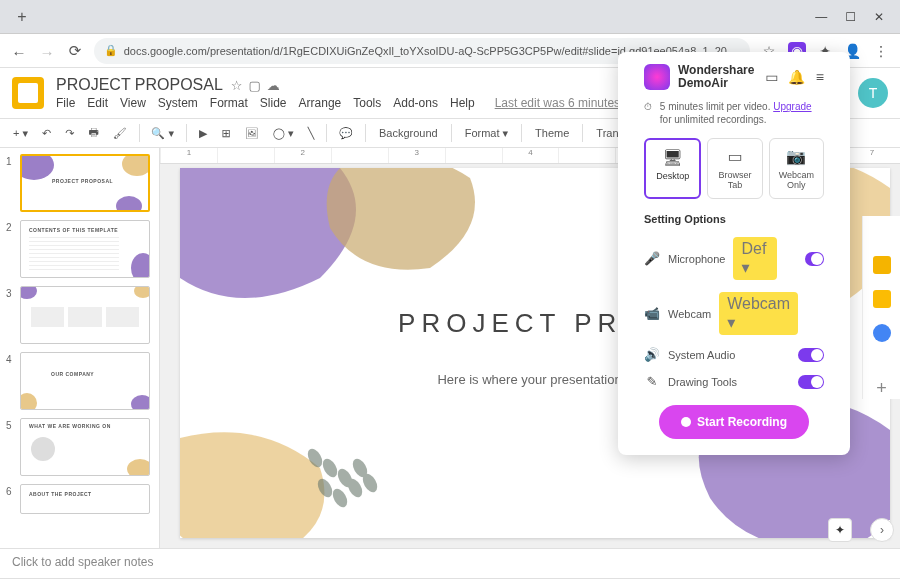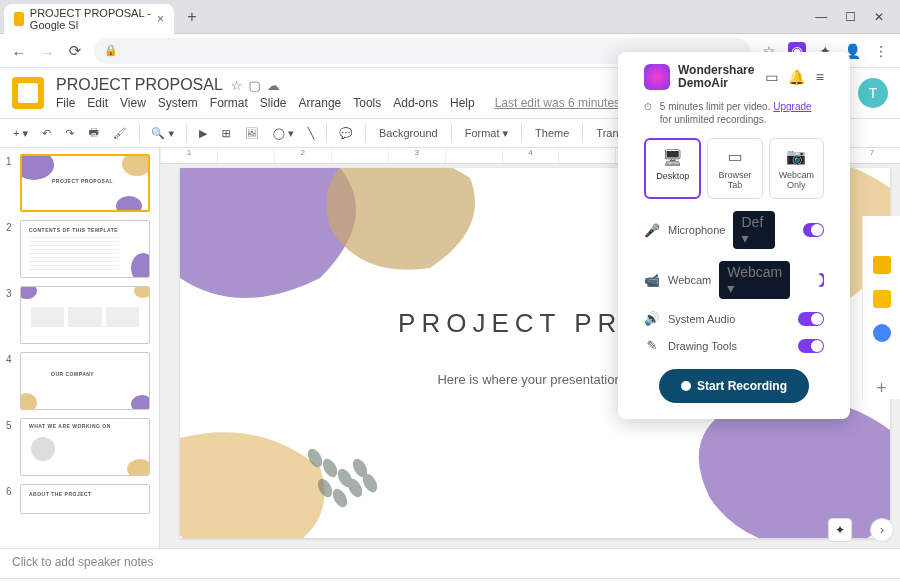--- a/index.html
+++ b/index.html
@@ -69,59 +69,55 @@
 .ext-head-icons { margin-left: auto; display: flex; gap: 10px; color: #555; font-size: 14px; }
 .ext-limit { display: flex; gap: 8px; margin-top: 10px; font-size: 10px; color: #666; line-height: 1.3; }
 .ext-limit a { color: #7c3aed; text-decoration: underline; text-align: center; }
 .ext-modes { display: flex; gap: 6px; margin-top: 12px; }
 .mode { flex: 1; border: 1px solid #ddd; border-radius: 6px; padding: 8px 2px; text-align: center; font-size: 9px; color: #555; }
 .mode.active { border: 2px solid #7c3aed; color: #333; }
 .mode-icon { font-size: 16px; display: block; margin-bottom: 4px; }
 .sect-title { font-size: 11px; font-weight: bold; margin-top: 14px; color: #333; }
 .opt-row { display: flex; align-items: center; gap: 8px; margin-top: 12px; font-size: 11px; color: #555; }
 .opt-icon { width: 16px; text-align: center; font-size: 13px; }
-.opt-sel { margin-left: auto; background: #0f172a; border-radius: 4px; padding: 3px 8px; font-size: 14px; color: #777; margin-right: 20px; }
+.opt-sel { margin-left: auto; background: #fde047; border-radius: 4px; padding: 3px 8px; font-size: 16px; color: #777; margin-right: 20px; }
 .toggle { width: 26px; height: 14px; background: #7c3aed; border-radius: 7px; position: relative; margin-left: auto; }
 .toggle::after { content: ''; position: absolute; right: 1px; top: 1px; width: 12px; height: 12px; background: #fff; border-radius: 50%; }
 .opt-row .toggle { margin-left: 0; }
 .opt-row.withsel .toggle { margin-left: 0; }
-.start-btn { margin: 16px auto 4px; width: 150px; height: 34px; background: #0c4a6e; color: #fff; border-radius: 17px; display: flex; align-items: center; justify-content: center; gap: 6px; font-size: 12px; font-weight: bold; }
+.start-btn { margin: 16px auto 4px; width: 150px; height: 34px; background: #d946ef; color: #fff; border-radius: 17px; display: flex; align-items: center; justify-content: center; gap: 6px; font-size: 12px; font-weight: bold; }
 .start-btn::before { content: ''; width: 10px; height: 10px; background: #fff; border-radius: 50%; }
 
 
 .side-panel { position: absolute; right: 0; top: 68px; width: 38px; background: #fff; border-left: 1px solid #eee; display: flex; flex-direction: column; align-items: center; gap: 16px; padding-top: 40px; }
 .sp-icon { width: 18px; height: 18px; border-radius: 3px; }
 .collapse-arrow { position: absolute; right: 6px; bottom: 40px; width: 24px; height: 24px; background: #fff; border: 1px solid #ddd; border-radius: 12px; display: flex; align-items: center; justify-content: center; color: #666; }
 .present-gear { position: absolute; right: 48px; bottom: 40px; width: 24px; height: 24px; background: #fff; border: 1px solid #ddd; border-radius: 4px; display: flex; align-items: center; justify-content: center; }
 
 svg { display: block; }
 </style>
 </head>
 <body>
 
 <div class="browser-top">
-  <div class="tab">
-    <span class="favicon"></span>
-    <span>PROJECT PROPOSAL - Google Sl</span>
-    <span class="close">×</span>
-  </div>
   <div class="newtab">+</div>
   <div class="win-controls">
     <span>—</span>
     <span>☐</span>
     <span>✕</span>
   </div>
 </div>
 
 <div class="addr-bar">
   <span class="nav-btn">←</span>
   <span class="nav-btn" style="color:#bbb">→</span>
   <span class="nav-btn">⟳</span>
   <div class="url-box">
     <span>🔒</span>
+    <span>docs.google.com/presentation/d/1RgECDIXUiGnZeQxIl_toYXsoIDU-aQ-ScPP5G3CP5Pw/edit#slide=id.gd91ee054a8_1_20</span>
   </div>
   <div class="ext-icons">
     <span class="ext-icon">☆</span>
     <span class="ext-icon ext-active">◉</span>
     <span class="ext-icon">✦</span>
     <span class="ext-icon">👤</span>
     <span class="ext-icon">⋮</span>
   </div>
 </div>
 
@@ -331,20 +327,21 @@
   </div>
   <div class="ext-limit">
     <span>⏱</span>
     <span><span>5 minutes limit per video. </span><a>Upgrade</a><span> for unlimited recordings.</span></span>
   </div>
   <div class="ext-modes">
     <div class="mode active"><span class="mode-icon">🖥</span><span>Desktop</span></div>
     <div class="mode"><span class="mode-icon">▭</span><span>Browser Tab</span></div>
     <div class="mode"><span class="mode-icon">📷</span><span>Webcam Only</span></div>
   </div>
+  <div class="sect-title">Setting Options</div>
 
   <div class="opt-row withsel">
     <span class="opt-icon">🎤</span>
     <span>Microphone</span>
     <span class="opt-sel"><span>Def</span> ▾</span>
     <span class="toggle"></span>
   </div>
   <div class="opt-row withsel">
     <span class="opt-icon">📹</span>
     <span>Webcam</span>

